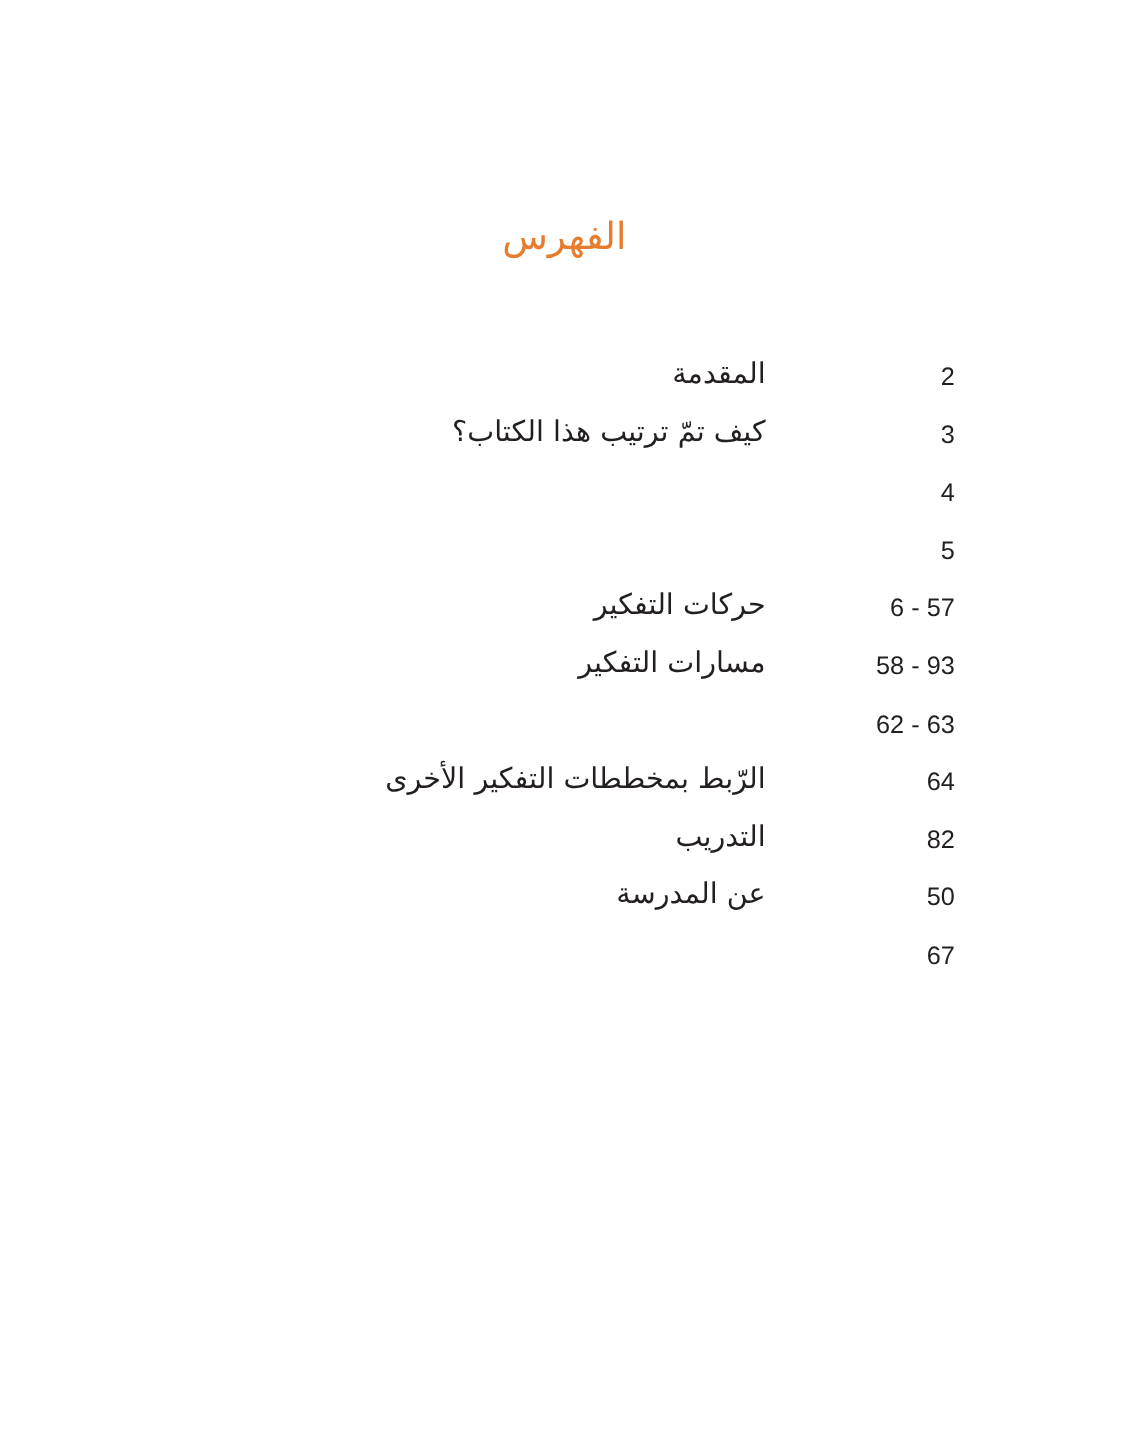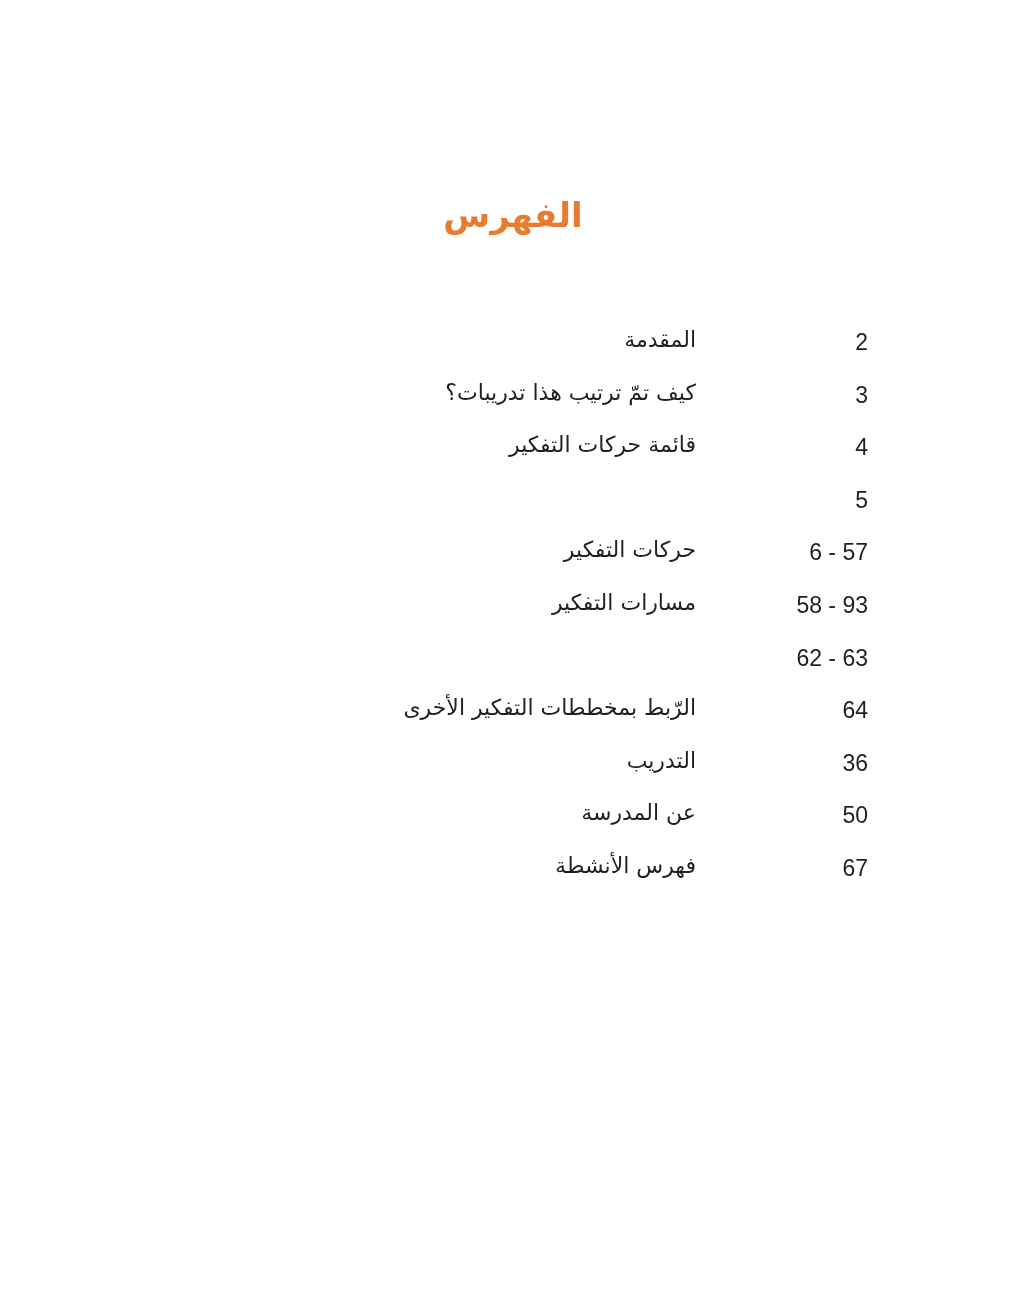--- a/index.html
+++ b/index.html
@@ -18,21 +18,21 @@
     .page-title {
       position: absolute;
       top: 190px;
       left: 0;
       width: 1026px;
       text-align: center;
       font-size: 34px;
       line-height: 50px;
       color: #e77c2e;
       direction: rtl;
-      font-weight: bold;
+      font-weight: normal;
       margin: 0;
     }
     .toc {
       position: absolute;
       top: 318px;
       left: 0;
       width: 1026px;
       margin: 0;
       padding: 0;
       list-style: none;
@@ -41,21 +41,21 @@
       position: relative;
       height: 52.6px;
     }
     .toc-label {
       position: absolute;
       right: 330px;
       top: 0;
       direction: rtl;
       text-align: right;
       white-space: nowrap;
-      font-size: 22px;
+      font-size: 26px;
       line-height: 44px;
       color: #231f20;
     }
     .toc-pages {
       position: absolute;
       right: 158px;
       top: 2px;
       direction: ltr;
       text-align: right;
       white-space: nowrap;
@@ -69,25 +69,24 @@
 <body>
 
 <h1 class="page-title">الفهرس</h1>
 
 <ul class="toc">
   <li class="toc-row">
     <span class="toc-label">المقدمة</span>
     <span class="toc-pages">2</span>
   </li>
   <li class="toc-row">
-    <span class="toc-label">كيف تمّ ترتيب هذا تدريبات؟</span>
+    <span class="toc-label">كيف تمّ ترتيب هذا الكتاب؟</span>
     <span class="toc-pages">3</span>
   </li>
   <li class="toc-row">
-    <span class="toc-label">قائمة حركات التفكير</span>
     <span class="toc-pages">4</span>
   </li>
   <li class="toc-row">
     <span class="toc-pages">5</span>
   </li>
   <li class="toc-row">
     <span class="toc-label">حركات التفكير</span>
     <span class="toc-pages">6 - 57</span>
   </li>
   <li class="toc-row">
@@ -96,23 +95,22 @@
   </li>
   <li class="toc-row">
     <span class="toc-pages">62 - 63</span>
   </li>
   <li class="toc-row">
     <span class="toc-label">الرّبط بمخططات التفكير الأخرى</span>
     <span class="toc-pages">64</span>
   </li>
   <li class="toc-row">
     <span class="toc-label">التدريب</span>
-    <span class="toc-pages">36</span>
+    <span class="toc-pages">82</span>
   </li>
   <li class="toc-row">
     <span class="toc-label">عن المدرسة</span>
     <span class="toc-pages">50</span>
   </li>
   <li class="toc-row">
-    <span class="toc-label">فهرس الأنشطة</span>
     <span class="toc-pages">67</span>
   </li>
 </ul>
 
 </body></html>

